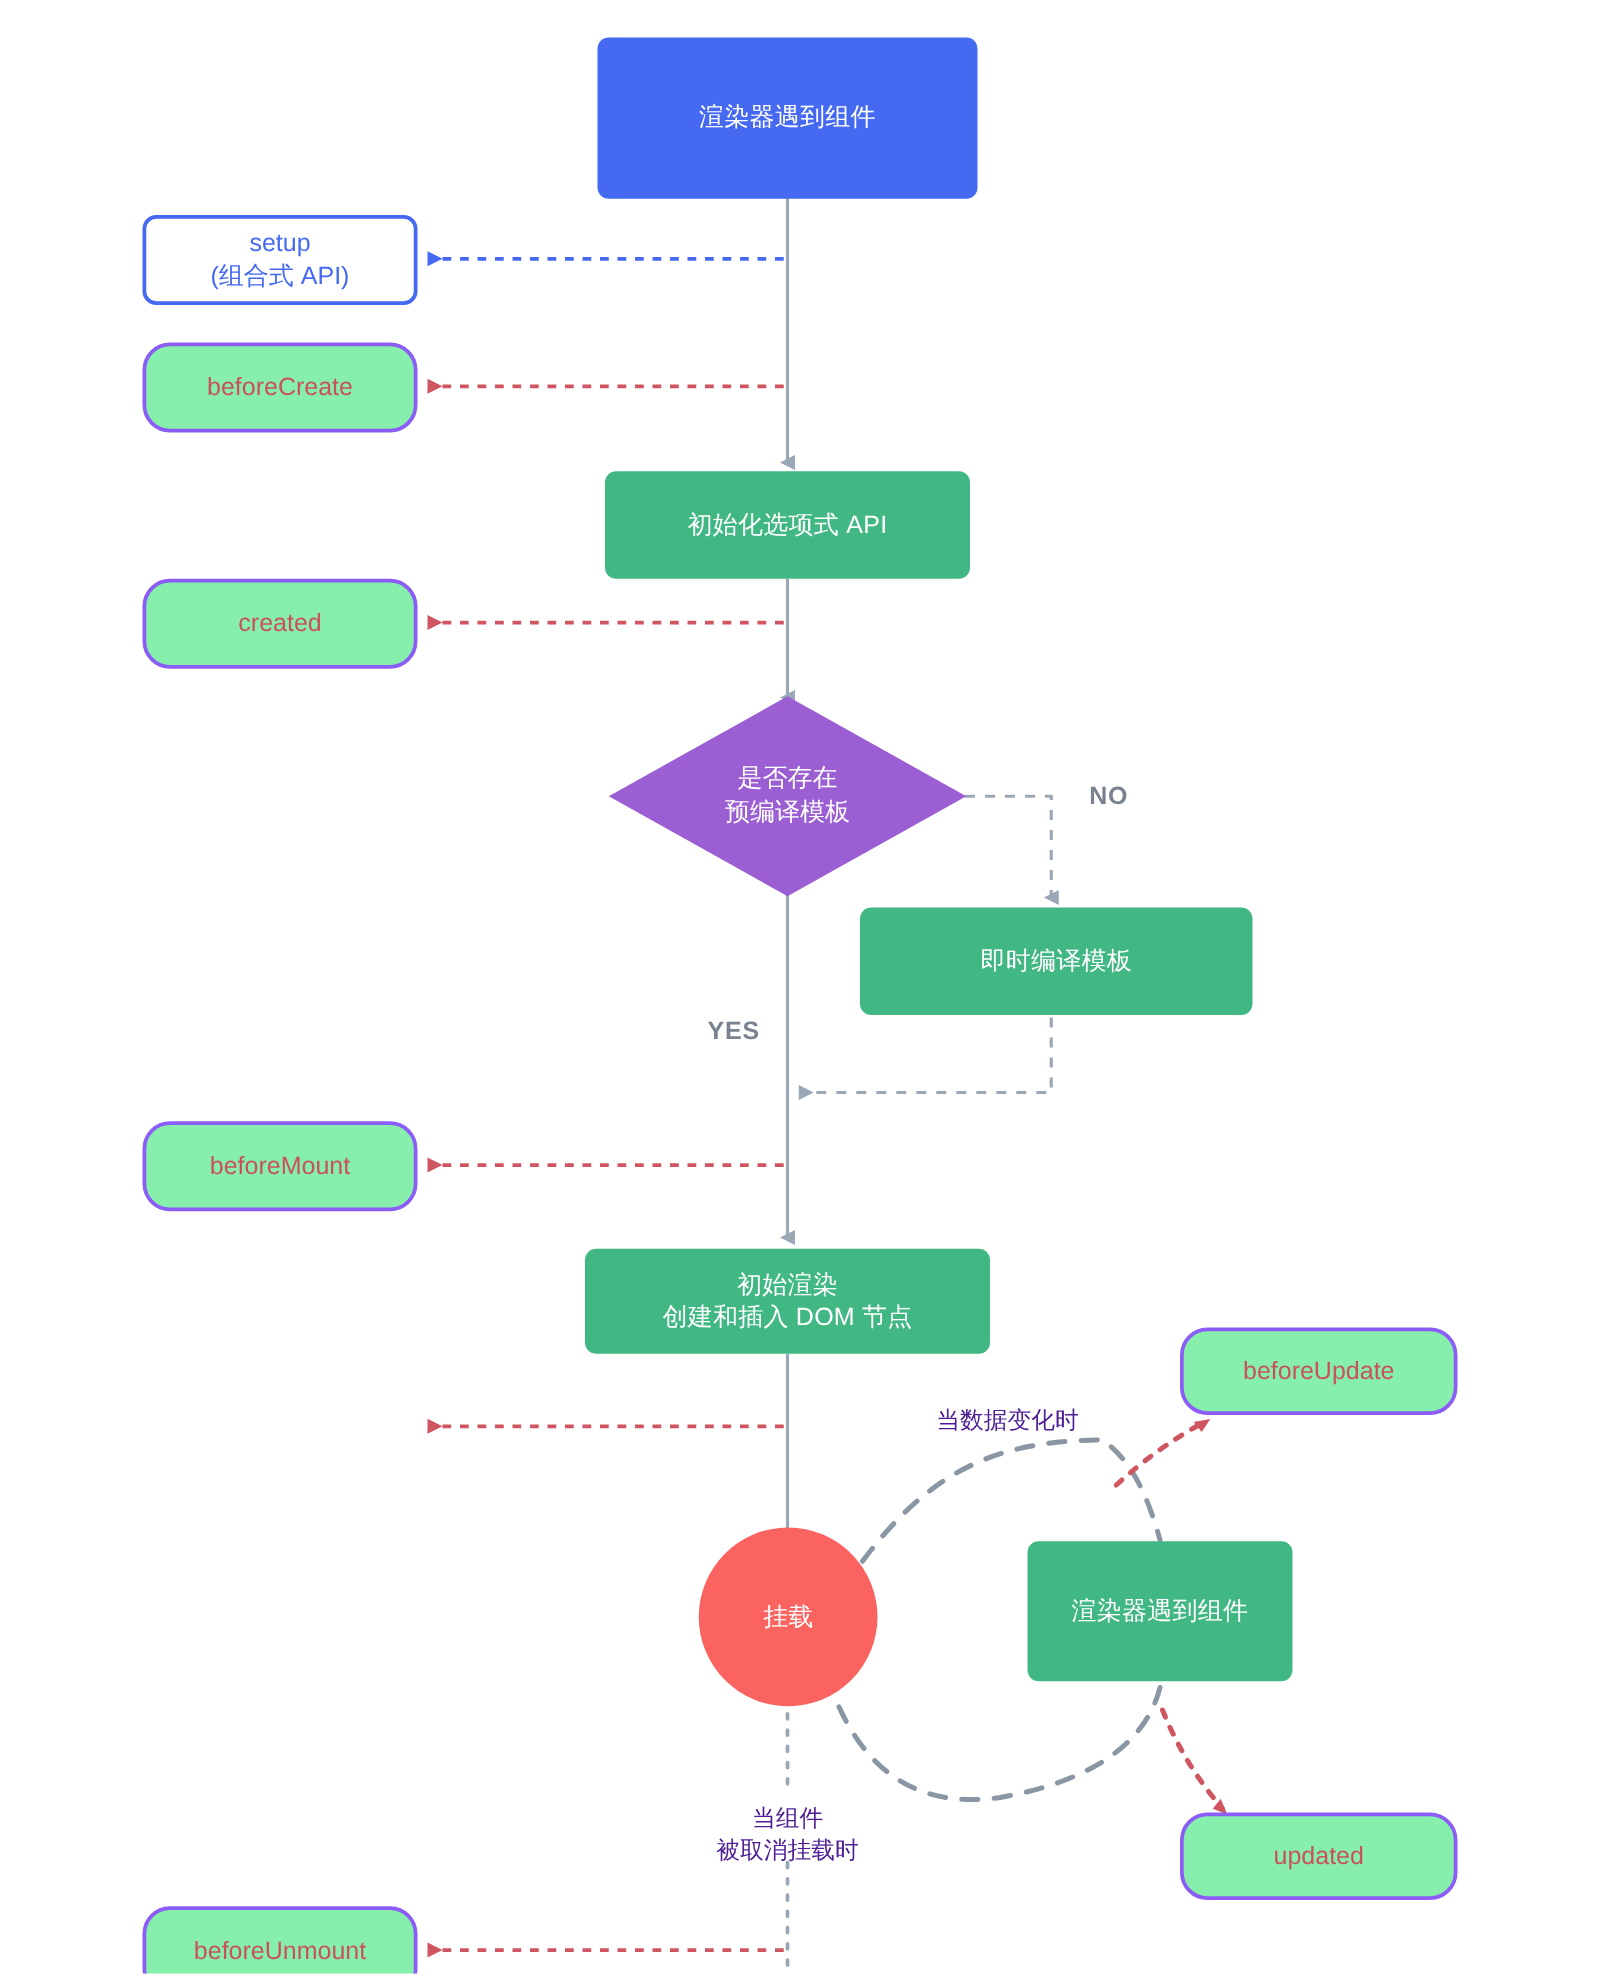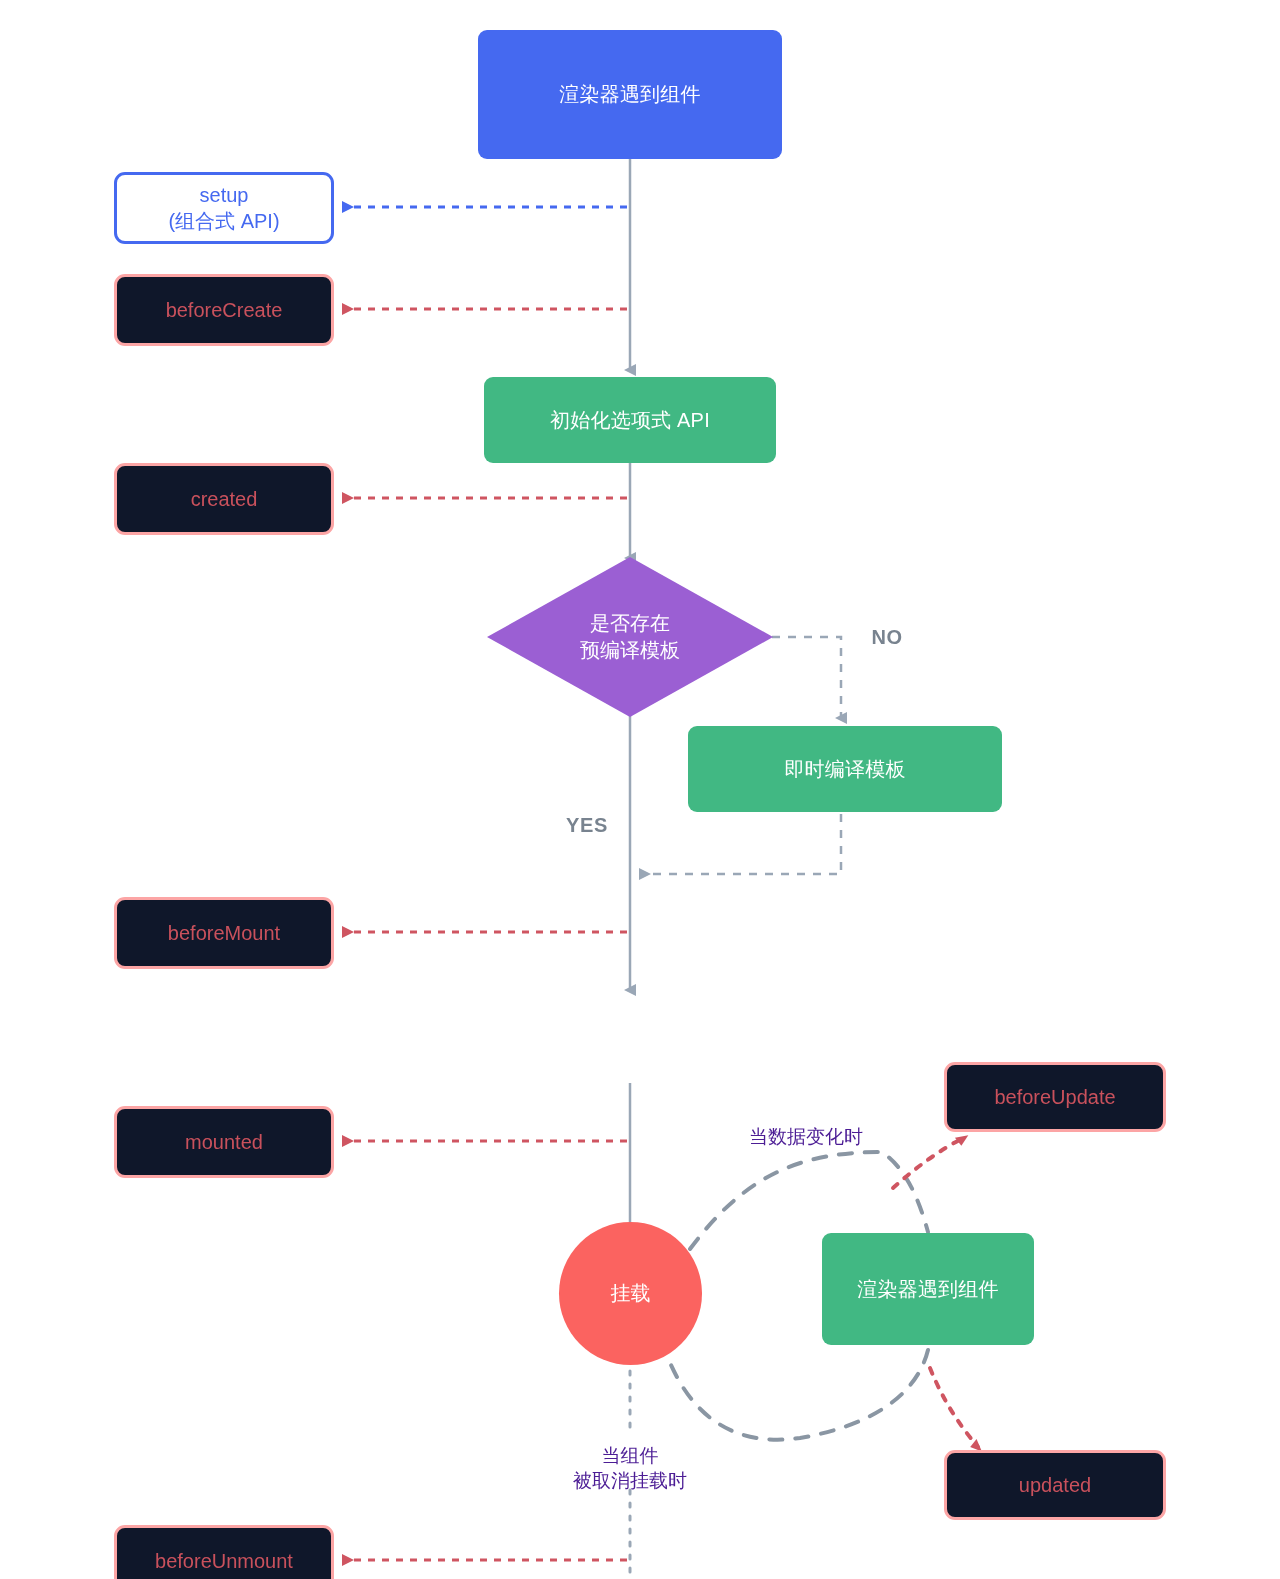--- a/index.html
+++ b/index.html
@@ -40,23 +40,23 @@
     border-radius: 9px;
     color: #ffffff;
     font-size: 20px;
     font-weight: 400;
     letter-spacing: 0.2px;
   }
   .fill-blue  { background: #4569f0; }
   .fill-green { background: #41b883; }
   
   .box-hook {
-    background: #0f172a;
-    border: 3px solid #fca5a5;
-    border-radius: 11px;
+    background: #86efac;
+    border: 3px solid #8b5cf6;
+    border-radius: 22px;
     color: #c9515c;
     font-size: 20px;
   }
   .box-hook-blue {
     background: #ffffff;
     border: 3px solid #4569f0;
     border-radius: 11px;
     color: #4569f0;
     font-size: 20px;
   }
@@ -196,22 +196,23 @@
   </div>
 
   <div class="edge-label strong" style="left:852px; top:624px; width:70px;">NO</div>
 
   <div class="node box-filled fill-green" style="left:688px; top:726px; width:314px; height:86px;">即时编译模板</div>
 
   <div class="edge-label strong" style="left:548px; top:812px; width:78px;">YES</div>
 
   <div class="node box-hook" style="left:114px; top:897px; width:220px; height:72px;">beforeMount</div>
 
-
-  <div class="node box-hook" style="left:114px; top:1106px; width:220px; height:72px;">mounted</div>
+  <div class="node box-filled fill-green" style="left:468px; top:999px; width:324px; height:84px;">初始渲染
+创建和插入 DOM 节点</div>
+
 
   <div class="node box-hook" style="left:944px; top:1062px; width:222px; height:70px;">beforeUpdate</div>
 
   <div class="edge-label" style="left:722px; top:1124px; width:168px;">当数据变化时</div>
 
   <div class="circle" style="left:559px; top:1222px; width:143px; height:143px;">挂载</div>
 
   <div class="node box-filled fill-green" style="left:822px; top:1233px; width:212px; height:112px;">渲染器遇到组件</div>
 
   <div class="edge-label" style="left:546px; top:1443px; width:168px;">当组件

